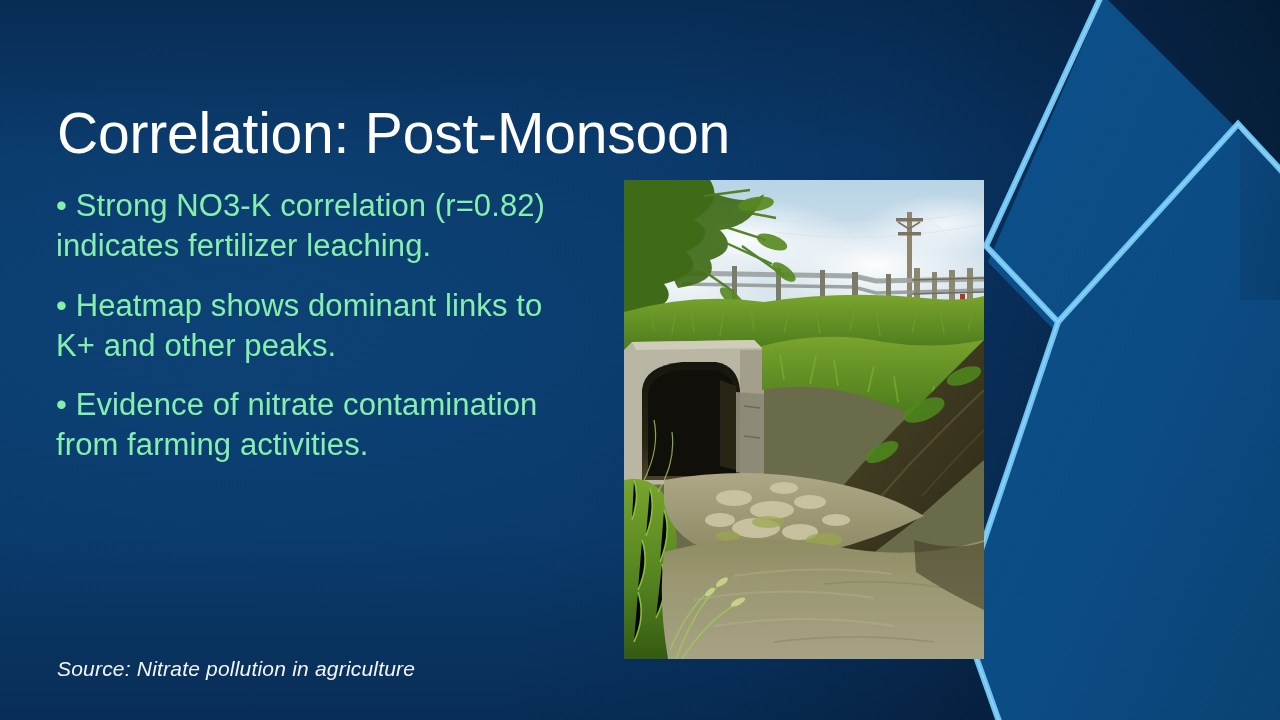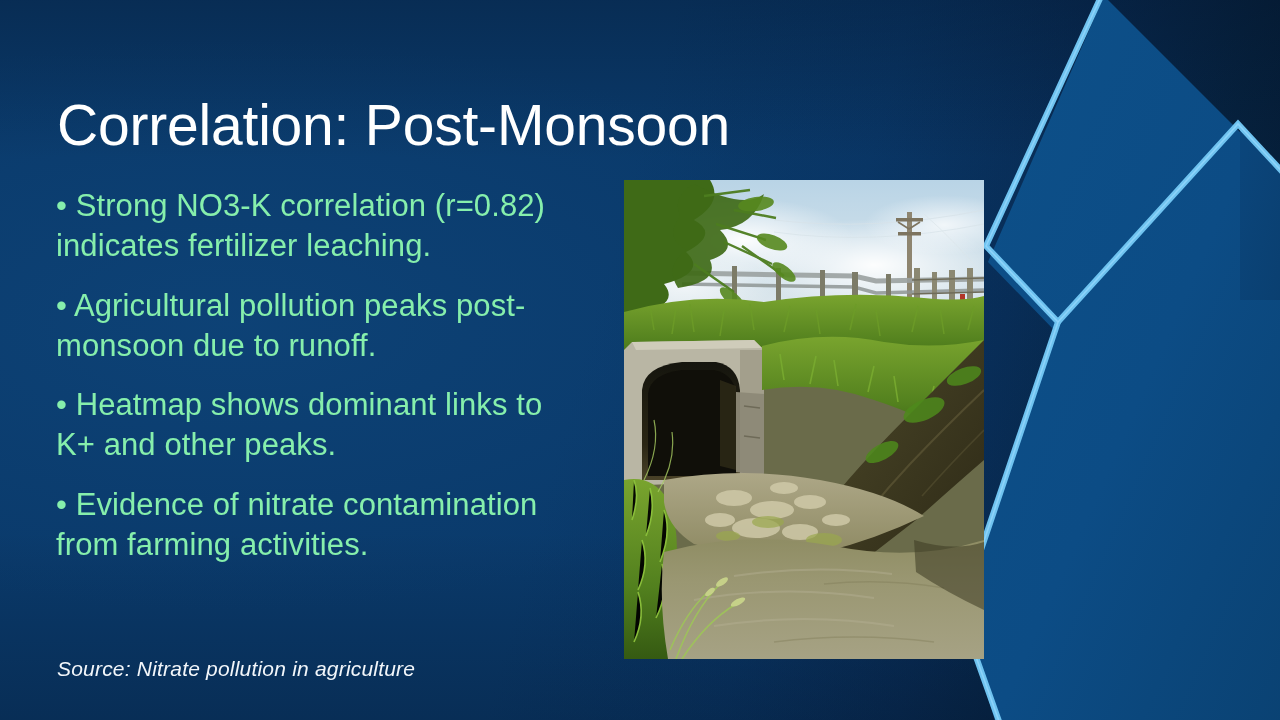--- a/index.html
+++ b/index.html
@@ -57,21 +57,21 @@
     left: 0;
     width: 1280px;
     height: 720px;
     pointer-events: none;
   }
 
   
   .title {
     position: absolute;
     left: 57px;
-    top: 56px;
+    top: 64px;
     width: 880px;
     font-size: 57px;
     line-height: 1.12;
     font-weight: 400;
     color: #ffffff;
     letter-spacing: -0.2px;
     white-space: nowrap;
   }
 
   
@@ -155,21 +155,20 @@
 
       <polyline points="1104,-10 986,246 1058,322 960,612 1000,724" fill="none" stroke="#9ddcff" stroke-width="1.6" opacity="0.65"></polyline>
       <polyline points="1058,322 1238,124 1290,180" fill="none" stroke="#9ddcff" stroke-width="1.6" opacity="0.65"></polyline>
     </g>
   </svg>
 
   <h1 class="title">Correlation: Post-Monsoon</h1>
 
   <div class="body">
     <p class="bullet">• Strong NO3-K correlation (r=0.82) indicates fertilizer leaching.</p>
-    <p class="bullet">• Agricultural pollution peaks post-monsoon due to runoff.</p>
     <p class="bullet">• Heatmap shows dominant links to K+ and other peaks.</p>
     <p class="bullet">• Evidence of nitrate contamination from farming activities.</p>
   </div>
 
   <div class="source">Source: Nitrate pollution in agriculture</div>
 
   <div class="photo">
     <svg width="360" height="479" viewBox="0 0 360 479">
       <defs>
         <linearGradient id="sky" x1="0" y1="0" x2="0" y2="1">

